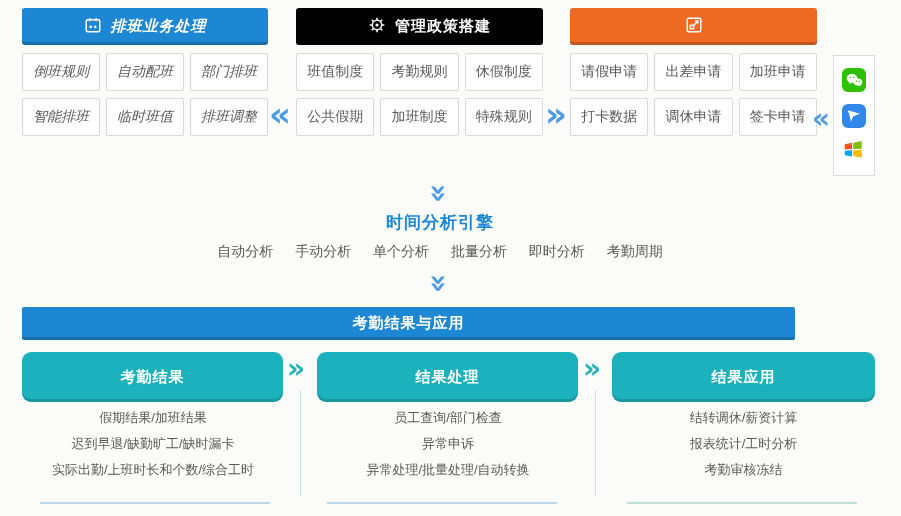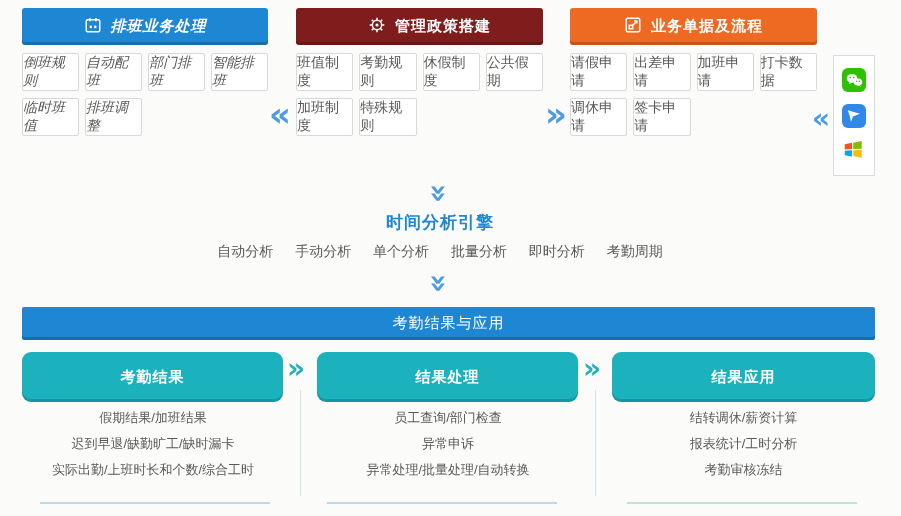--- a/index.html
+++ b/index.html
@@ -8,23 +8,23 @@
 
   
   .topcol{position:absolute;top:8px;}
   .col1{left:22px;width:246px;font-style:italic;}
   .col2{left:296px;width:247px;}
   .col3{left:570px;width:247px;}
   .col-header{height:37px;border-radius:3px;display:flex;align-items:center;justify-content:center;
               gap:9px;color:#fff;font-weight:bold;font-size:15px;letter-spacing:1px;
               box-shadow:inset 0 -3px rgba(0,0,0,0.18);}
   .hdr-blue{background:#1d87d4;}
-  .hdr-teal{background:#7f1d1d;padding-left:20px;}
+  .hdr-teal{background:#000000;padding-left:20px;}
   .hdr-orange{background:#ee6a23;}
-  .grid{margin-top:8px;display:grid;grid-template-columns:1fr 1fr 1fr 1fr;gap:7px 6px;}
+  .grid{margin-top:8px;display:grid;grid-template-columns:1fr 1fr 1fr;gap:7px 6px;}
   .cell{height:36px;background:#fff;border:1px solid #d9d9d9;border-radius:2px;
         display:flex;align-items:center;justify-content:center;font-size:14px;color:#595959;}
 
   
   .chev{position:absolute;top:94px;font-size:34px;font-weight:bold;color:#4d9be0;line-height:40px;
         font-family:"DejaVu Sans",sans-serif;}
   .chev-a{left:269px;}
   .chev-b{left:545px;}
   .chev-c{left:812px;font-size:28px;top:99px;}
   .downwrap{position:absolute;left:0;width:880px;text-align:center;}
@@ -39,23 +39,23 @@
            justify-content:space-evenly;}
   .appicon{width:24px;height:24px;display:block;}
 
   
   .engine-title{position:absolute;left:0;width:880px;top:211px;text-align:center;
                 color:#1d87d4;font-size:17px;font-weight:bold;letter-spacing:1px;}
   .modes{position:absolute;left:0;width:880px;top:243px;text-align:center;font-size:14px;color:#595959;}
   .modes span{margin:0 9px;}
 
   
-  .banner{position:absolute;left:22px;top:307px;width:853px;height:33px;background:#1d87d4;
+  .banner{position:absolute;left:22px;top:307px;width:773px;height:33px;background:#1d87d4;
           border-radius:2px;box-shadow:inset 0 -3px rgba(0,0,0,0.18);display:flex;align-items:center;
-          justify-content:center;color:#fff;font-weight:normal;font-size:15px;letter-spacing:1px;}
+          justify-content:center;color:#fff;font-weight:bold;font-size:15px;letter-spacing:1px;}
   .tealbar{position:absolute;top:352px;height:50px;background:#1cb2bd;border-radius:9px;
            box-shadow:inset 0 -3px rgba(0,0,0,0.15);display:flex;align-items:center;justify-content:center;
            color:#fff;font-weight:bold;font-size:15px;letter-spacing:1px;}
   .tb1{left:22px;width:261px;}
   .tb2{left:317px;width:261px;}
   .tb3{left:612px;width:263px;}
   .bchev{position:absolute;top:352px;font-size:28px;font-weight:bold;color:#23b2ba;line-height:33px;
          font-family:"DejaVu Sans",sans-serif;}
   .bc1{left:287px;}
   .bc2{left:583px;}
@@ -138,21 +138,20 @@
   <div class="topcol col3">
     <div class="col-header hdr-orange">
       <span>
         <svg width="18" height="18" viewBox="0 0 24 24" fill="none" stroke="#fff" stroke-width="2">
           <rect x="3" y="3" width="18" height="18" rx="2"></rect>
           <rect x="7" y="12.5" width="4.5" height="4.5"></rect>
           <path d="M11.5 12.5 L17 7"></path>
           <path d="M13.5 6.5 h3.5 v3.5"></path>
         </svg>
       </span>
-      <span>业务单据及流程</span>
     </div>
     <div class="grid">
       <div class="cell">请假申请</div>
       <div class="cell">出差申请</div>
       <div class="cell">加班申请</div>
       <div class="cell">打卡数据</div>
       <div class="cell">调休申请</div>
       <div class="cell">签卡申请</div>
     </div>
   </div>

